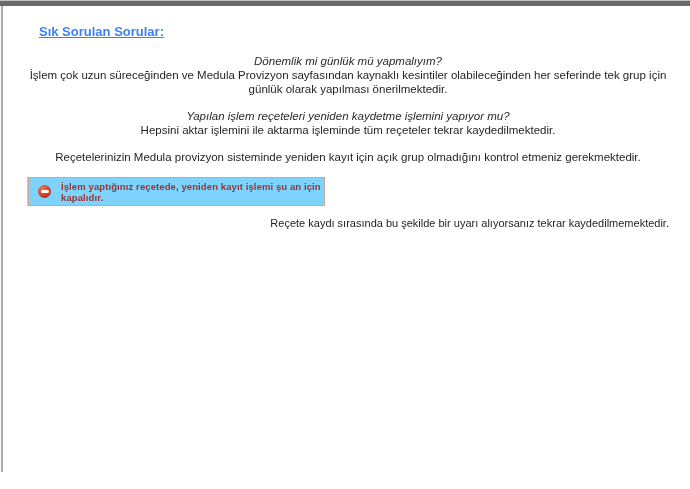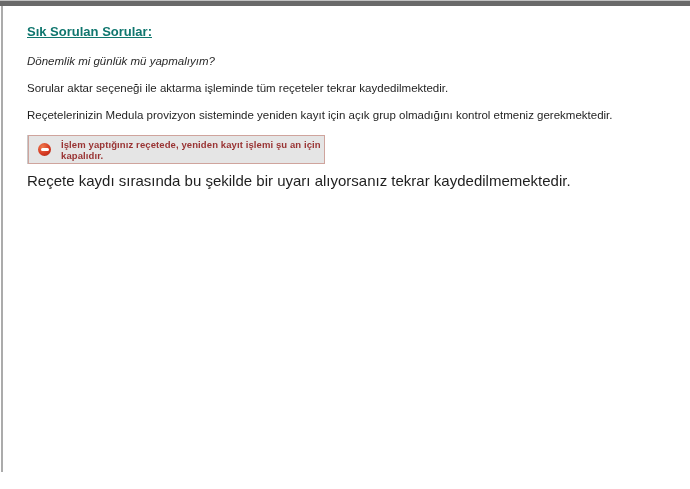--- a/index.html
+++ b/index.html
@@ -22,25 +22,25 @@
     width: 2px; height: 466px;
     background: #ababab;
   }
   .content {
     position: absolute; left: 27px; top: 24px;
     width: 642px;
   }
   .doc-title {
     font-size: 13px; font-weight: bold;
     text-decoration: underline;
-    color: #0f766e;
-    margin: 0 0 14px 0;
+    color: #3b82f6;
+    margin: 0 0 14px 12px;
     line-height: 16px;
   }
-  .faq-item { margin: 0 0 13px 0; }
+  .faq-item { margin: 0 0 13px 0; text-align: center; }
   .faq-question {
     font-size: 11.5px; line-height: 14px;
     color: #2a2a2a;
   }
   .faq-question.italic { font-style: italic; }
   .faq-answer {
     font-size: 11.5px; line-height: 14px;
     color: #1f1f1f;
   }
   .warning-box {
@@ -69,46 +69,49 @@
     border-radius: 1.5px;
     background: #ffffff;
   }
   .warning-text {
     font-size: 9.5px; font-weight: bold;
     color: #993333;
     line-height: 11px;
     letter-spacing: 0.1px;
   }
   .footer-note {
-    font-size: 15px; line-height: 14px;
+    font-size: 11px; line-height: 14px;
     color: #1f1f1f;
+    text-align: right;
   }
 </style>
 </head>
 <body>
 
 <div class="top-border"></div>
 <div class="left-border"></div>
 
 <div class="content">
 
   <h1 class="doc-title">Sık Sorulan Sorular:</h1>
 
   <div class="faq-item">
     <div class="faq-question italic">Dönemlik mi günlük mü yapmalıyım?</div>
+    <div class="faq-answer">İşlem çok uzun süreceğinden ve Medula Provizyon sayfasından kaynaklı kesintiler olabileceğinden her seferinde tek grup için günlük olarak yapılması önerilmektedir.</div>
   </div>
 
   <div class="faq-item">
-    <div class="faq-answer">Sorular aktar seçeneği ile aktarma işleminde tüm reçeteler tekrar kaydedilmektedir.</div>
+    <div class="faq-question italic">Yapılan işlem reçeteleri yeniden kaydetme işlemini yapıyor mu?</div>
+    <div class="faq-answer">Hepsini aktar işlemini ile aktarma işleminde tüm reçeteler tekrar kaydedilmektedir.</div>
   </div>
 
   <div class="faq-item">
     <div class="faq-answer">Reçetelerinizin Medula provizyon sisteminde yeniden kayıt için açık grup olmadığını kontrol etmeniz gerekmektedir.</div>
   </div>
 
-  <div class="warning-box" style="background: #e5e5e5; border-color: rgb(207, 164, 157); margin-top: 11px;">
+  <div class="warning-box" style="background: #7dd3fc; border-color: rgb(207, 164, 157); margin-top: 11px;">
     <span class="no-entry-icon"></span>
     <span class="warning-text" style="color: rgb(153, 51, 51);">İşlem yaptığınız reçetede, yeniden kayıt işlemi şu an için kapalıdır.</span>
   </div>
 
   <div class="footer-note">Reçete kaydı sırasında bu şekilde bir uyarı alıyorsanız tekrar kaydedilmemektedir.</div>
 
 </div>
 
 </body></html>

